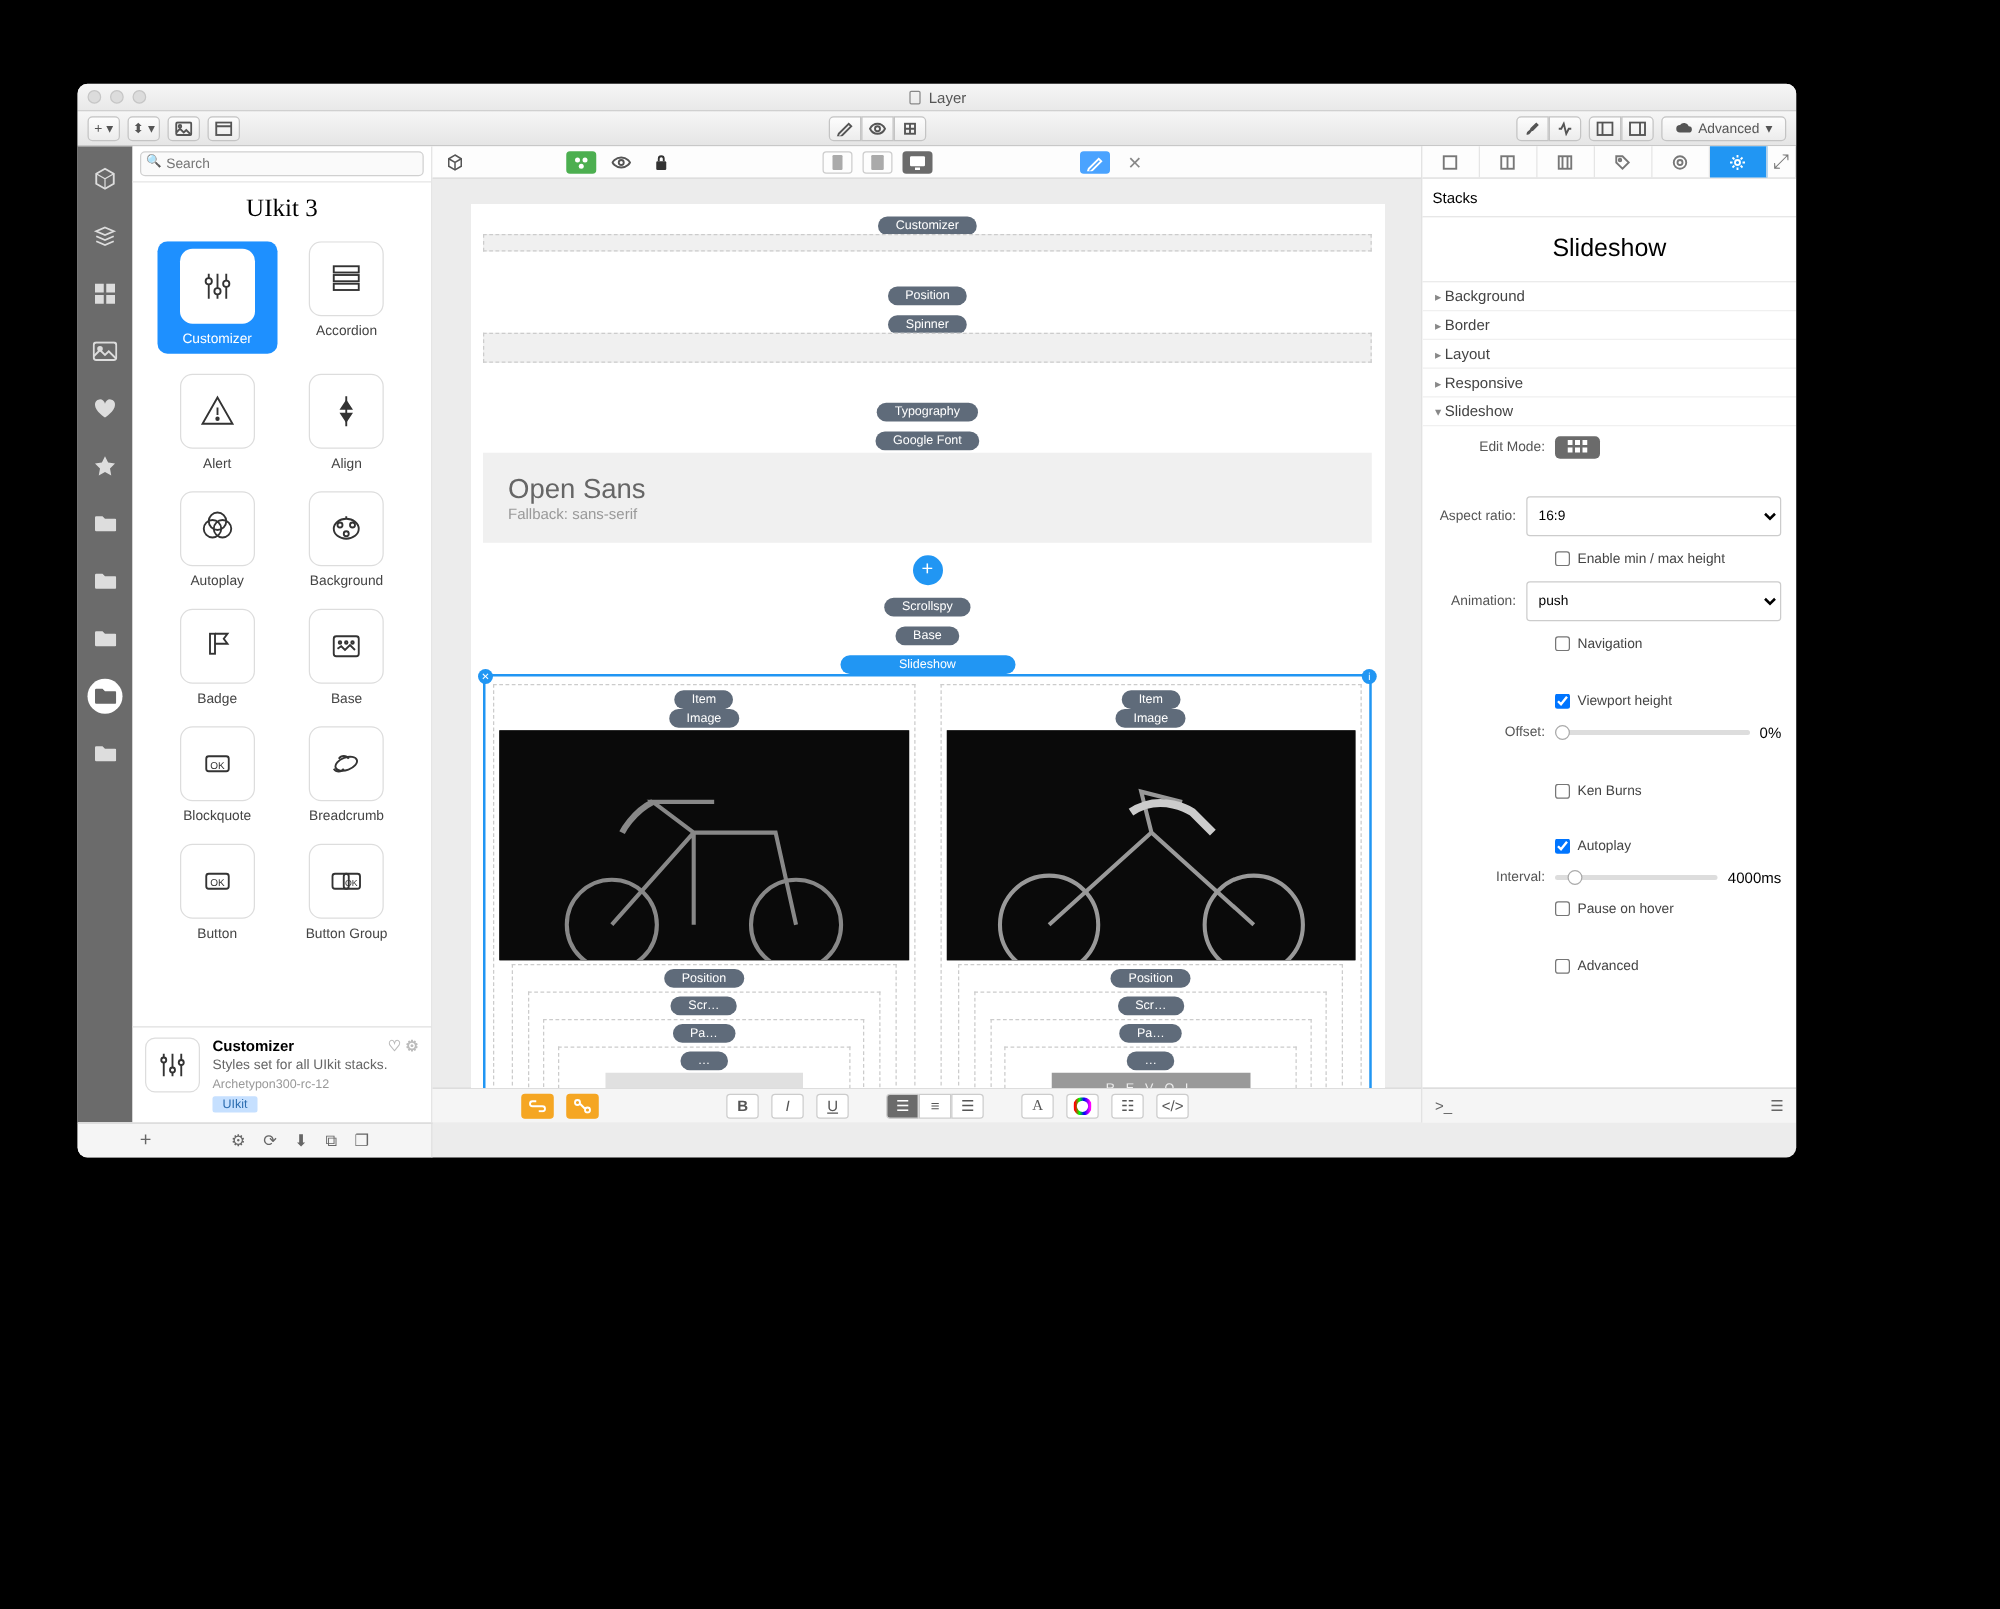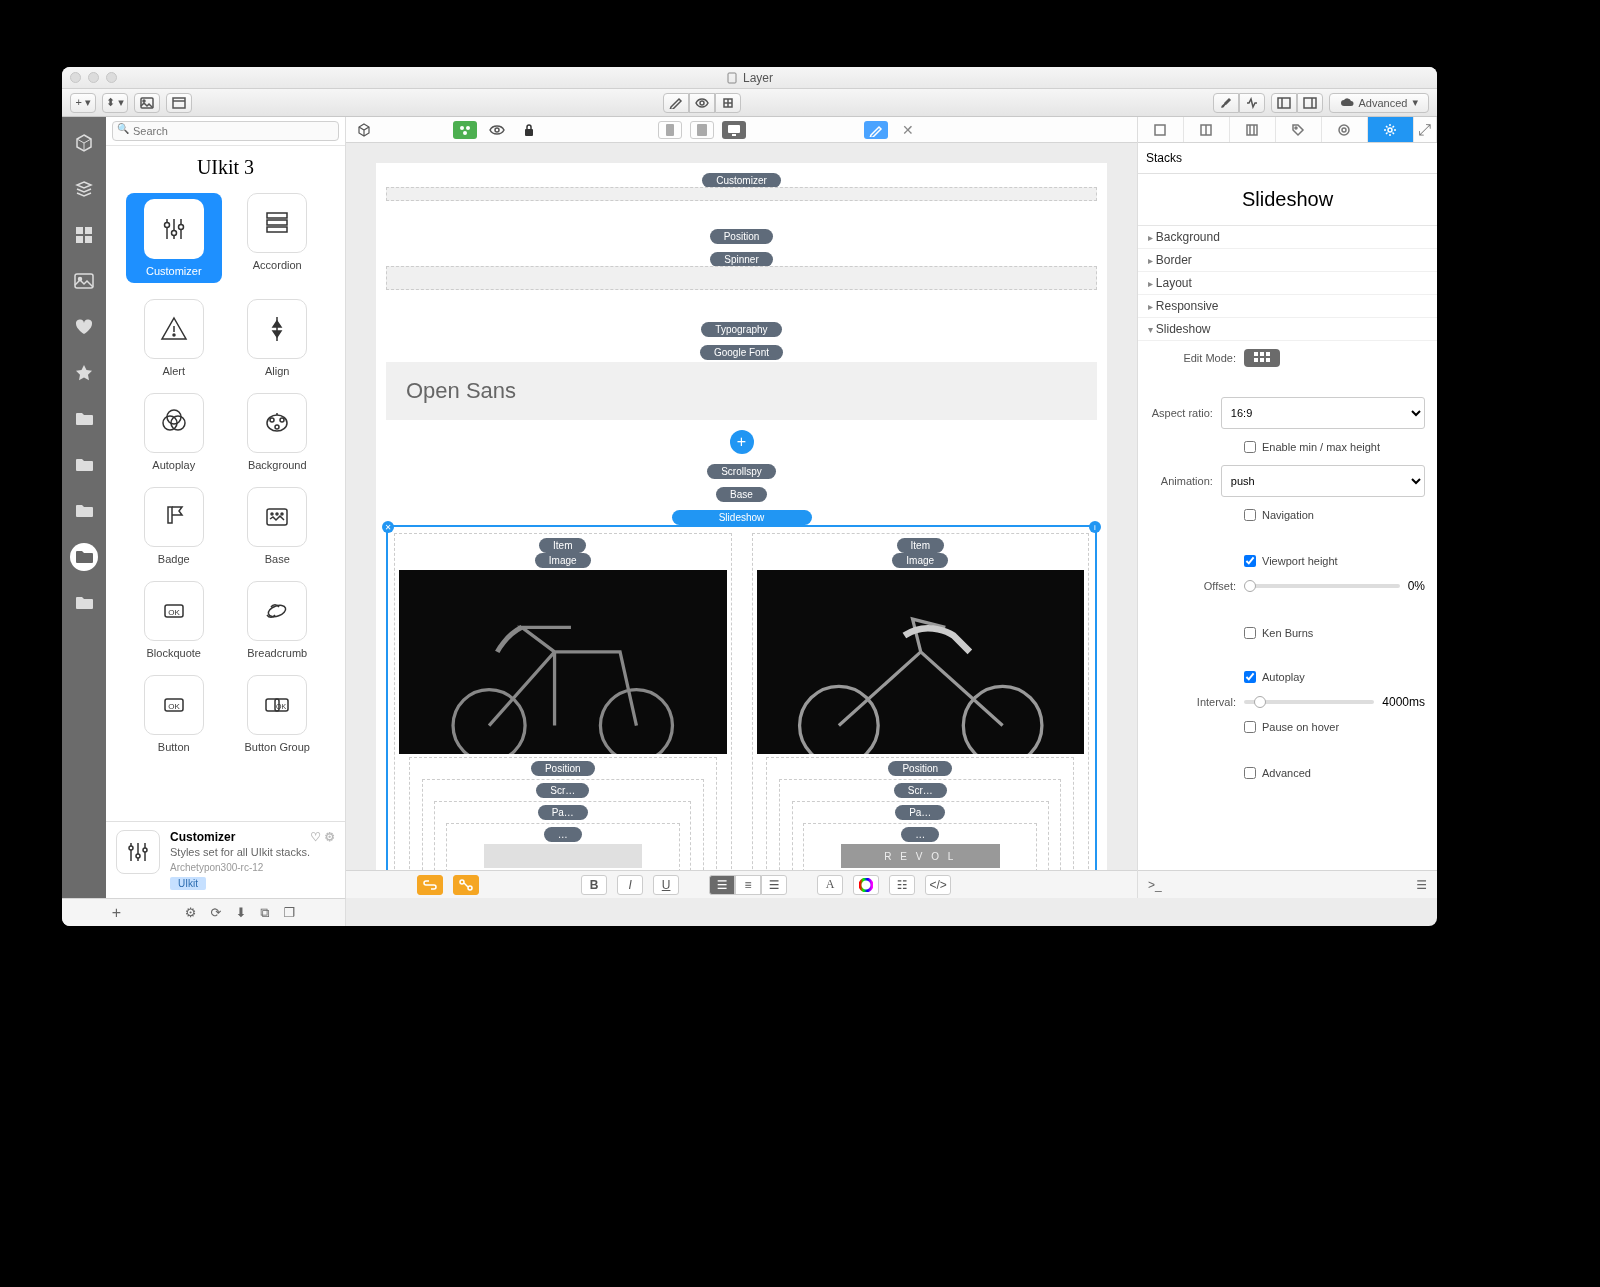--- a/index.html
+++ b/index.html
@@ -481,20 +481,21 @@
               <div class="block-slot" style="height:24px"></div>
             </div>
           <div style="height:24px"></div>
           <div class="block-row">
               <span class="pill">Typography</span>
             </div>
           <div class="block-row">
               <span class="pill">Google Font</span>
             <div class="typo-block">
               <div class="typo-name">Open Sans</div>
+              <div class="typo-fallback">Fallback: sans-serif</div>
             </div>
           </div>
           <div class="add-btn">+</div>
 
           <div class="block-row">
               <span class="pill">Scrollspy</span>
             </div>
           <div class="block-row">
               <span class="pill">Base</span>
             </div>

